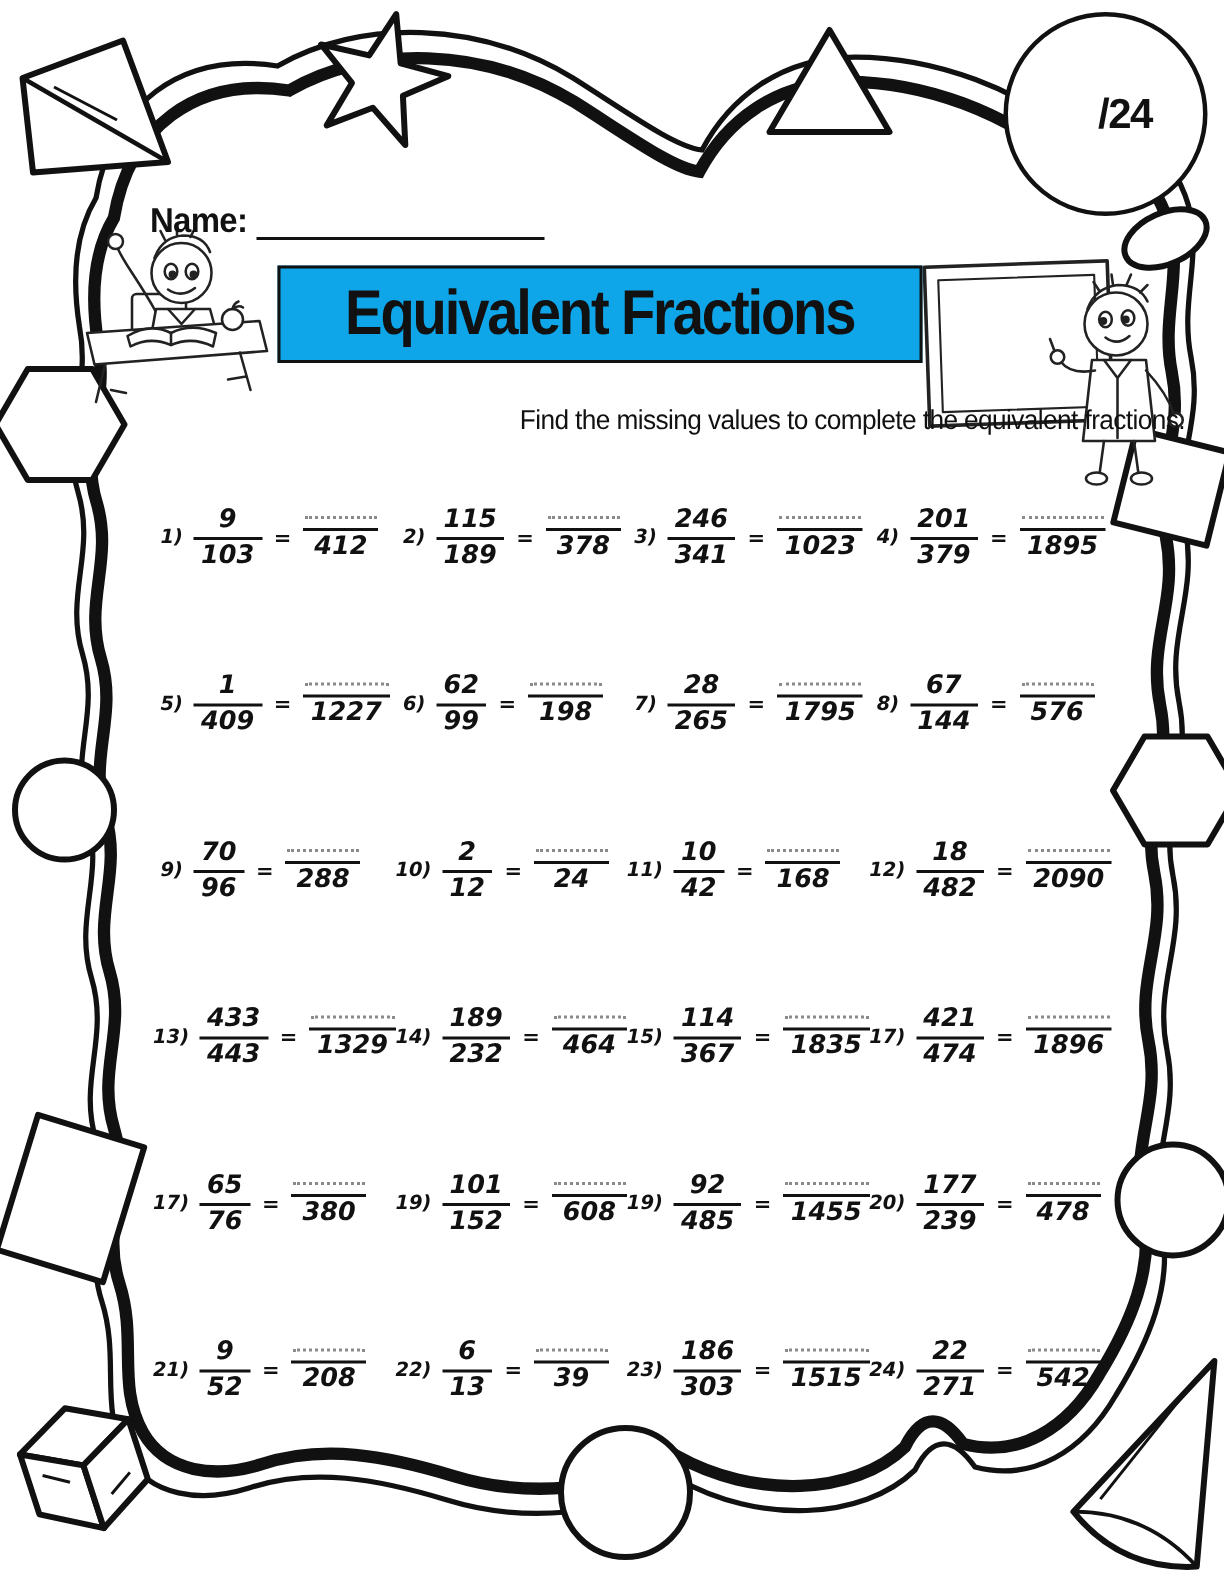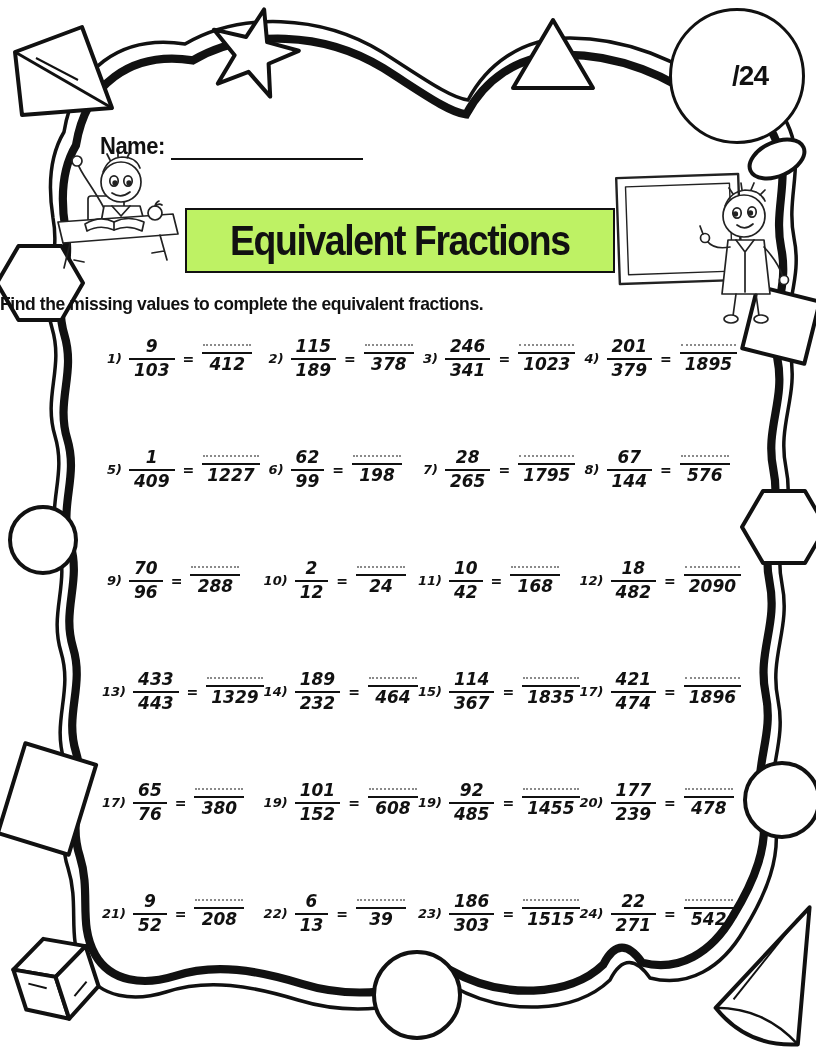--- a/index.html
+++ b/index.html
@@ -9,28 +9,28 @@
 
   
   .name-date{position:absolute;top:106px;left:100px;width:600px;z-index:2;
              font-family:"Liberation Sans",sans-serif;font-weight:700;font-size:22px;letter-spacing:-0.5px;margin-top:28px;}
   .field-label{display:inline-block;transform:scaleY(1.05);}
   .write-line{display:inline-block;border-bottom:2px solid #111;height:20px;vertical-align:bottom;}
   .name-line{width:192px;margin-left:6px;}
   .date-block{position:absolute;left:298px;top:0;}
   .date-line{width:218px;margin-left:4px;}
 
-  .title-box{position:absolute;left:185px;top:177px;width:426px;height:61px;background:#bef264;
-             border:2.5px solid #111;display:flex;align-items:center;justify-content:center;z-index:2;margin-top:31px;}
+  .title-box{position:absolute;left:185px;top:177px;width:426px;height:61px;background:#0ea5e9;
+             border:2.5px solid #111;display:flex;align-items:center;justify-content:center;z-index:2;}
   .title-text{font-family:"Liberation Sans",sans-serif;font-weight:800;font-size:39px;
               letter-spacing:-1.5px;transform:scale(0.96,1.08);white-space:nowrap;}
 
-  .instruction{position:absolute;top:270px;left:0;width:790px;text-align:left;z-index:2;
-               font-family:"Liberation Sans",sans-serif;font-weight:700;font-size:17.5px;letter-spacing:-0.4px;
-               transform:scaleY(1.04);margin-top:24px;}
+  .instruction{position:absolute;top:270px;left:0;width:790px;text-align:right;z-index:2;
+               font-family:"Liberation Sans",sans-serif;font-weight:400;font-size:17.5px;letter-spacing:-0.4px;
+               transform:scaleY(1.04);}
 
   .score-badge{position:absolute;left:669px;top:8px;width:136px;height:136px;border-radius:50%;
                border:3px solid #111;background:#fff;z-index:3;display:flex;align-items:center;
                justify-content:center;box-sizing:border-box;padding-left:26px;
                font-family:"Liberation Sans",sans-serif;font-weight:800;font-size:28px;letter-spacing:-1px;}
 
   
   .problems-grid{position:absolute;left:102px;top:303px;width:614px;z-index:2;display:grid;
                  grid-template-columns:repeat(4,1fr);grid-auto-rows:111px;align-items:center;}
   .problem{display:flex;align-items:center;gap:7px;font-style:italic;font-weight:700;}

